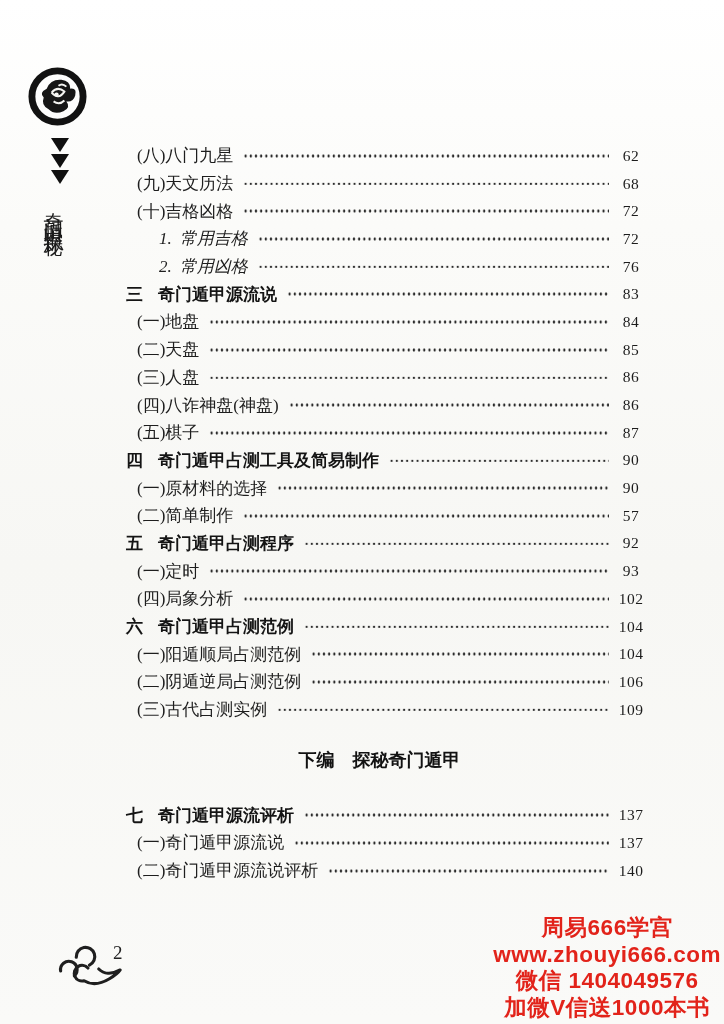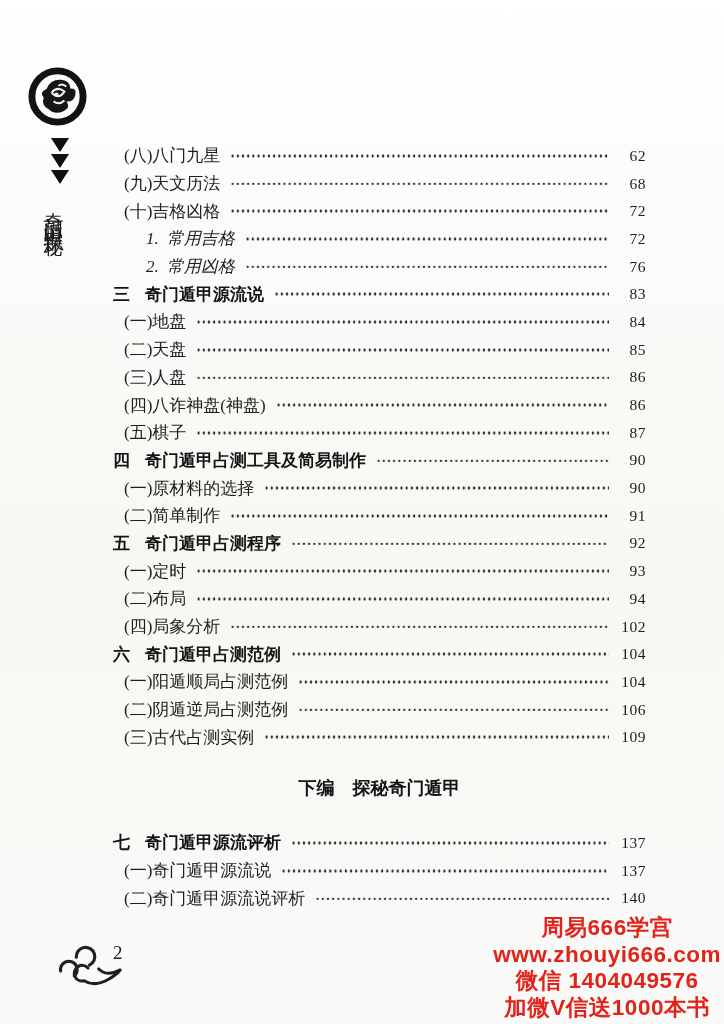--- a/index.html
+++ b/index.html
@@ -31,36 +31,36 @@
     font-size: 20px; letter-spacing: 5px; color: #1b1b1b;
     font-family: "DejaVu Serif", "Liberation Serif", serif;
     height: 145px;
   }
 
   
   .toc {
     position: absolute; left: 113px; top: 142px; width: 533px;
     color: #1e1e1e; font-size: 17px;
   }
-  .toc-row { display: flex; align-items: center; height: 27.7px; white-space: nowrap; }
+  .toc-row { display: flex; align-items: center; height: 27.7px; white-space: nowrap; margin-left: 13px; }
   .toc-row.main { font-weight: bold; color: #141414; }
   .toc-row.sub { padding-left: 11px; }
   .toc-row.num { padding-left: 33px; font-style: italic; }
   .row-num { margin-right: 15px; }
   .toc-row.num .row-num { margin-right: 8px; }
   .leader {
     flex: 1 1 auto; align-self: stretch;
     margin-left: 10px; margin-right: 7px;
     background-image: radial-gradient(circle, #2c2c2c 1.05px, rgba(0,0,0,0) 1.45px);
     background-size: 5.2px 27.7px;
     background-position: 0 56%;
     background-repeat: repeat-x;
   }
   .page-num {
-    width: 30px; flex: 0 0 30px; text-align: right;
+    width: 30px; flex: 0 0 30px; text-align: center;
     font-size: 15.5px; font-weight: normal; font-style: normal;
     font-family: "Liberation Serif", serif; color: #1c1c1c;
     letter-spacing: 0.5px;
   }
   .part-header {
     text-align: center; font-weight: bold; font-size: 18px; color: #121212;
     height: 28px; line-height: 28px;
     margin-top: 23px; margin-bottom: 27px;
   }
 
@@ -167,37 +167,32 @@
         <span class="page-num">90</span>
       </div>
       <div class="toc-row sub">
         <span class="row-title">(一)原材料的选择</span>
         <span class="leader"></span>
         <span class="page-num">90</span>
       </div>
       <div class="toc-row sub">
         <span class="row-title">(二)简单制作</span>
         <span class="leader"></span>
-        <span class="page-num">91</span>
+        <span class="page-num">57</span>
       </div>
       <div class="toc-row main">
         <span class="row-num">五</span>
         <span class="row-title">奇门遁甲占测程序</span>
         <span class="leader"></span>
         <span class="page-num">92</span>
       </div>
       <div class="toc-row sub">
         <span class="row-title">(一)定时</span>
         <span class="leader"></span>
         <span class="page-num">93</span>
-      </div>
-      <div class="toc-row sub">
-        <span class="row-title">(二)布局</span>
-        <span class="leader"></span>
-        <span class="page-num">94</span>
       </div>
       <div class="toc-row sub">
         <span class="row-title">(四)局象分析</span>
         <span class="leader"></span>
         <span class="page-num">102</span>
       </div>
       <div class="toc-row main">
         <span class="row-num">六</span>
         <span class="row-title">奇门遁甲占测范例</span>
         <span class="leader"></span>

